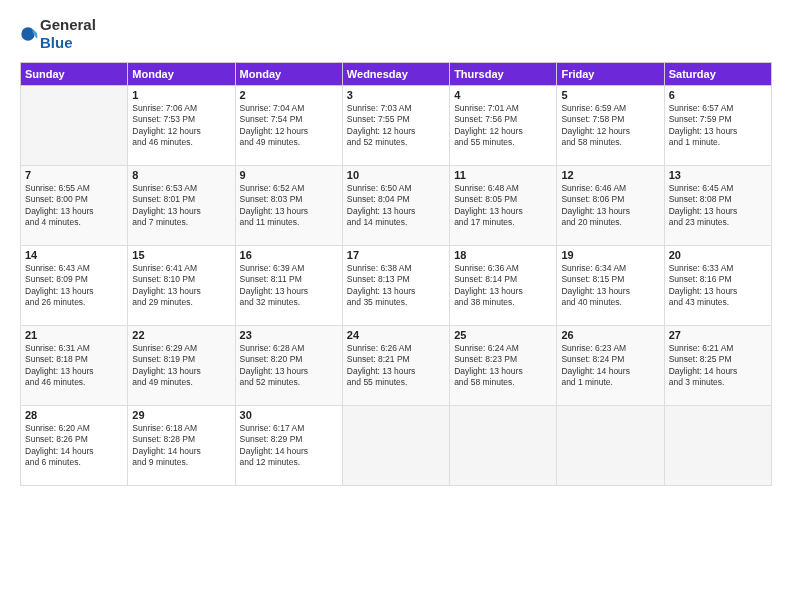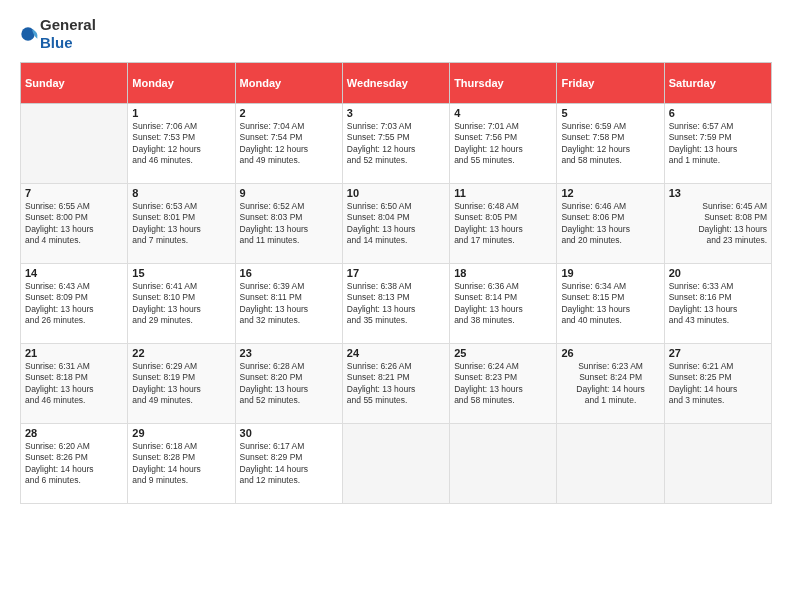--- a/index.html
+++ b/index.html
@@ -40,25 +40,25 @@
     .subtitle {
       font-size: 14px;
       color: #333;
     }
     table {
       width: 100%;
       border-collapse: collapse;
       table-layout: fixed;
     }
     thead tr th {
-      background-color: #ef4444;
+      background-color: #6d28d9;
       color: #fff;
       font-size: 11px;
       font-weight: bold;
-      padding: 14px 4px;
+      padding: 5px 4px;
       text-align: left;
       border: 1px solid #ccc;
     }
     tbody tr td {
       border: 1px solid #ddd;
       vertical-align: top;
       padding: 3px 4px;
       font-size: 9px;
       color: #333;
       height: 80px;
@@ -196,21 +196,21 @@
           </td>
           <td>
             <span class="day-number">12</span>
             <div class="day-info" style="white-space: pre-line;">Sunrise: 6:46 AM
 Sunset: 8:06 PM
 Daylight: 13 hours
 and 20 minutes.</div>
           </td>
           <td>
             <span class="day-number">13</span>
-            <div class="day-info" style="white-space: pre-line; text-align: right;">Sunrise: 6:45 AM
+            <div class="day-info" style="white-space: pre-line;">Sunrise: 6:45 AM
 Sunset: 8:08 PM
 Daylight: 13 hours
 and 23 minutes.</div>
           </td>
         </tr>
         <tr>
           <td>
             <span class="day-number">14</span>
             <div class="day-info" style="white-space: pre-line;">Sunrise: 6:43 AM
 Sunset: 8:09 PM
@@ -291,21 +291,21 @@
           </td>
           <td>
             <span class="day-number">25</span>
             <div class="day-info" style="white-space: pre-line;">Sunrise: 6:24 AM
 Sunset: 8:23 PM
 Daylight: 13 hours
 and 58 minutes.</div>
           </td>
           <td>
             <span class="day-number">26</span>
-            <div class="day-info" style="white-space: pre-line; text-align: center;">Sunrise: 6:23 AM
+            <div class="day-info" style="white-space: pre-line;">Sunrise: 6:23 AM
 Sunset: 8:24 PM
 Daylight: 14 hours
 and 1 minute.</div>
           </td>
           <td>
             <span class="day-number">27</span>
             <div class="day-info" style="white-space: pre-line;">Sunrise: 6:21 AM
 Sunset: 8:25 PM
 Daylight: 14 hours
 and 3 minutes.</div>

